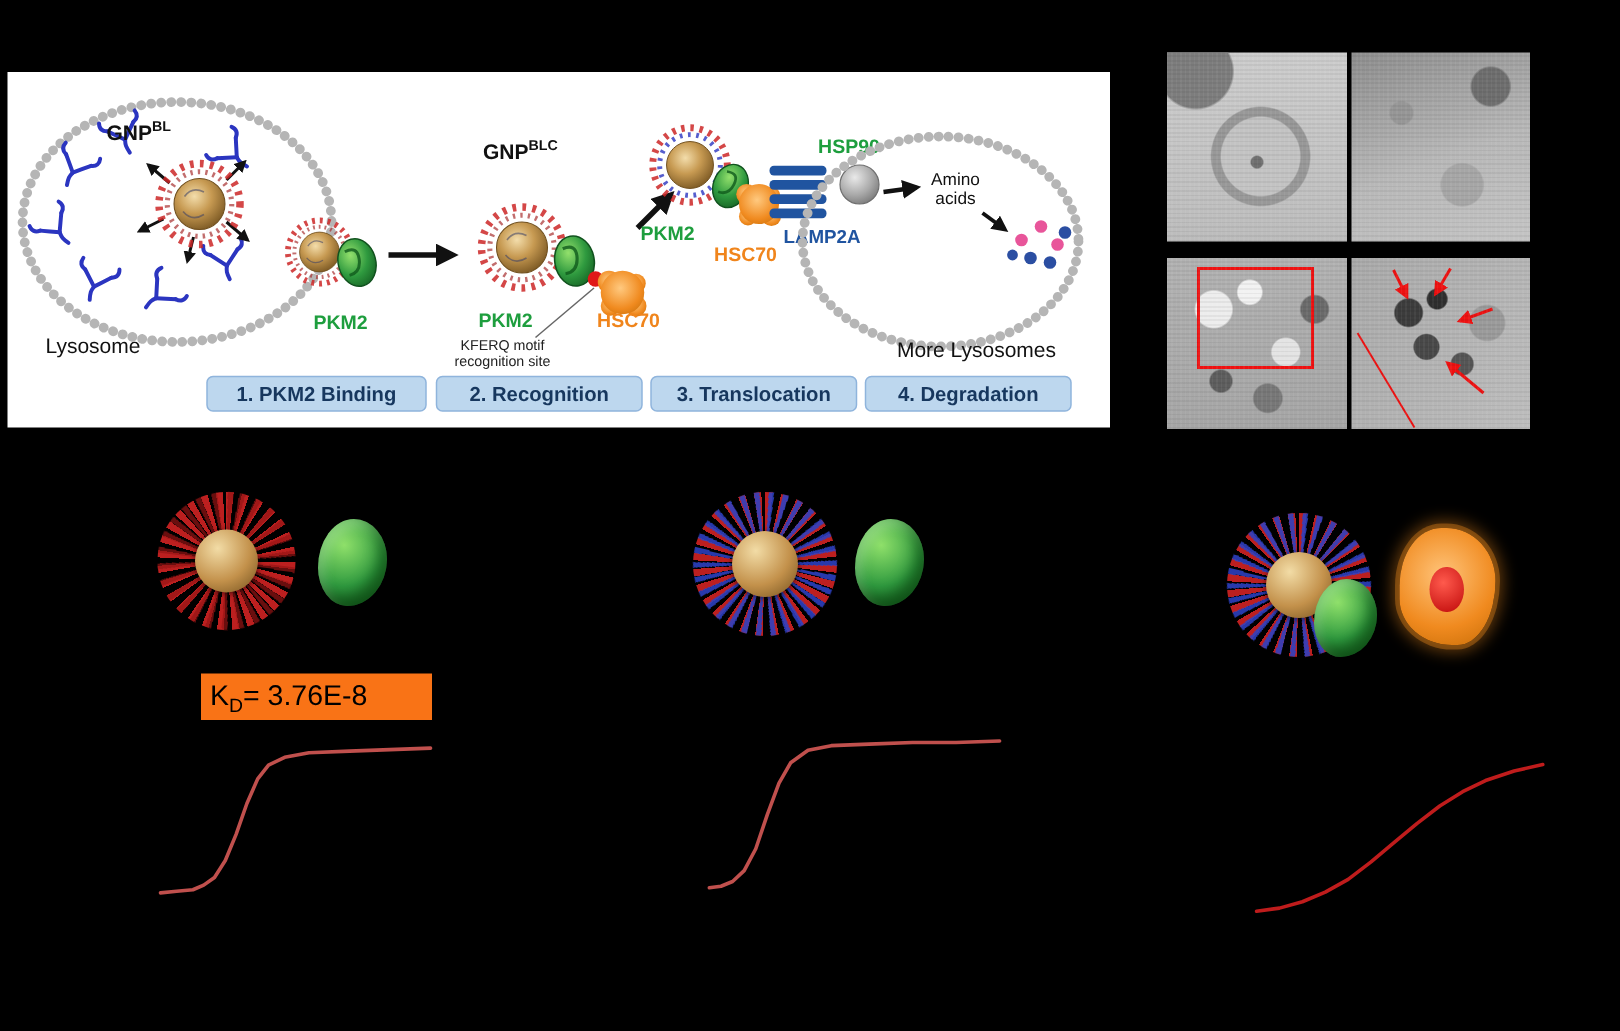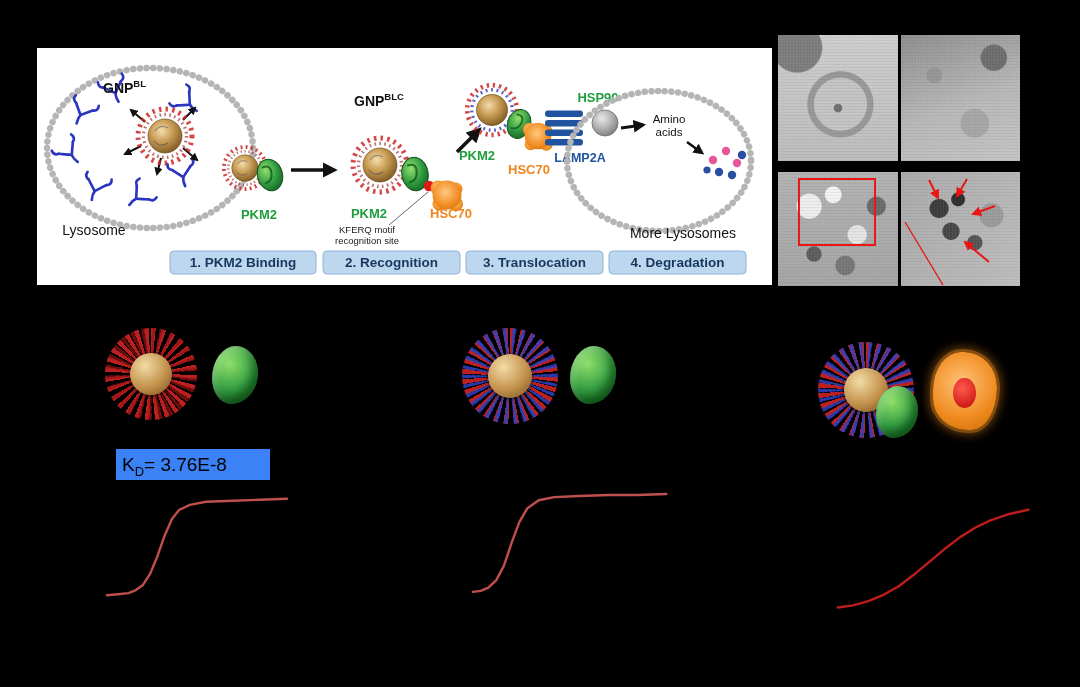--- a/index.html
+++ b/index.html
@@ -7,21 +7,21 @@
     --pkm2_green:#1e9e3e; --hsc70_orange:#f0851c; --lamp2a_blue:#2054a0;
     --step_fill:#bdd7ee; --step_border:#8fb4dc; --step_text:#17375e;
     --membrane_gray:#b5b5b5; --antibody_blue:#2b35c0; --annotation_red:#ee1111;
     --arrow_black:#111111;
   }
   html,body{margin:0;padding:0;background:#000;}
   .stage{position:relative;width:1080px;height:687px;background:var(--background);
          font-family:"Liberation Sans",sans-serif;overflow:hidden;}
 
   
-  .panel-a{position:absolute;left:5px;top:48px;width:735px;height:237px;background:var(--panel_bg);margin-left:32px;}
+  .panel-a{position:absolute;left:5px;top:48px;width:735px;height:237px;background:var(--panel_bg);}
   svg.pa{width:100%;height:100%;display:block;}
   svg text{font-family:"Liberation Sans",sans-serif;}
   .tB{font-weight:bold;fill:#111;}
   .tGreen{fill:var(--pkm2_green);font-weight:bold;}
   .tOrange{fill:var(--hsc70_orange);font-weight:bold;}
   .tBlue{fill:var(--lamp2a_blue);font-weight:bold;}
   .tPlain{fill:#111;}
   .tSmall{fill:#222;}
   .membrane{fill:none;stroke:var(--membrane_gray);stroke-width:6.5;stroke-dasharray:0.1 6.6;stroke-linecap:round;}
   .abStroke{stroke:var(--antibody_blue);}
@@ -73,21 +73,21 @@
         background:radial-gradient(circle at 36% 30%,#f2dca6,#c3914b 55%,#6f4e1c);
         box-shadow:0 1px 4px rgba(0,0,0,.6);}
   .pkm2blob{position:absolute;border-radius:52% 48% 58% 42%/56% 46% 54% 44%;
         background:radial-gradient(circle at 38% 30%,#8fe06a,#2f9a3f 55%,#145a22);
         box-shadow:inset -5px -6px 9px rgba(0,45,0,.5),inset 4px 5px 7px rgba(225,255,205,.3);z-index:3;}
   .hscblob{position:absolute;border-radius:46% 54% 42% 58%/52% 48% 58% 42%;
         background:radial-gradient(circle at 45% 40%,#ffc47a,#f08a1f 60%,#c66c06);
         box-shadow:0 0 0 3px rgba(240,140,30,.35),0 0 10px 5px rgba(240,140,30,.4);}
   .hscblob::after{content:"";position:absolute;left:32%;top:33%;width:35%;height:39%;border-radius:50%;
         background:radial-gradient(circle at 40% 35%,#ff5a4d,#bf0808);}
-  .kd-box{position:absolute;left:116px;top:449px;width:148px;height:31px;background:#3b82f6;
+  .kd-box{position:absolute;left:134px;top:449px;width:148px;height:31px;background:#f97316;
         color:#000;font-size:19px;line-height:31px;padding-left:6px;white-space:nowrap;}
   .kd-box sub{font-size:.68em;}
   .curve{position:absolute;}
 </style>
 </head>
 <body>
 
 <div class="stage">
 
   <div class="panel-a">

